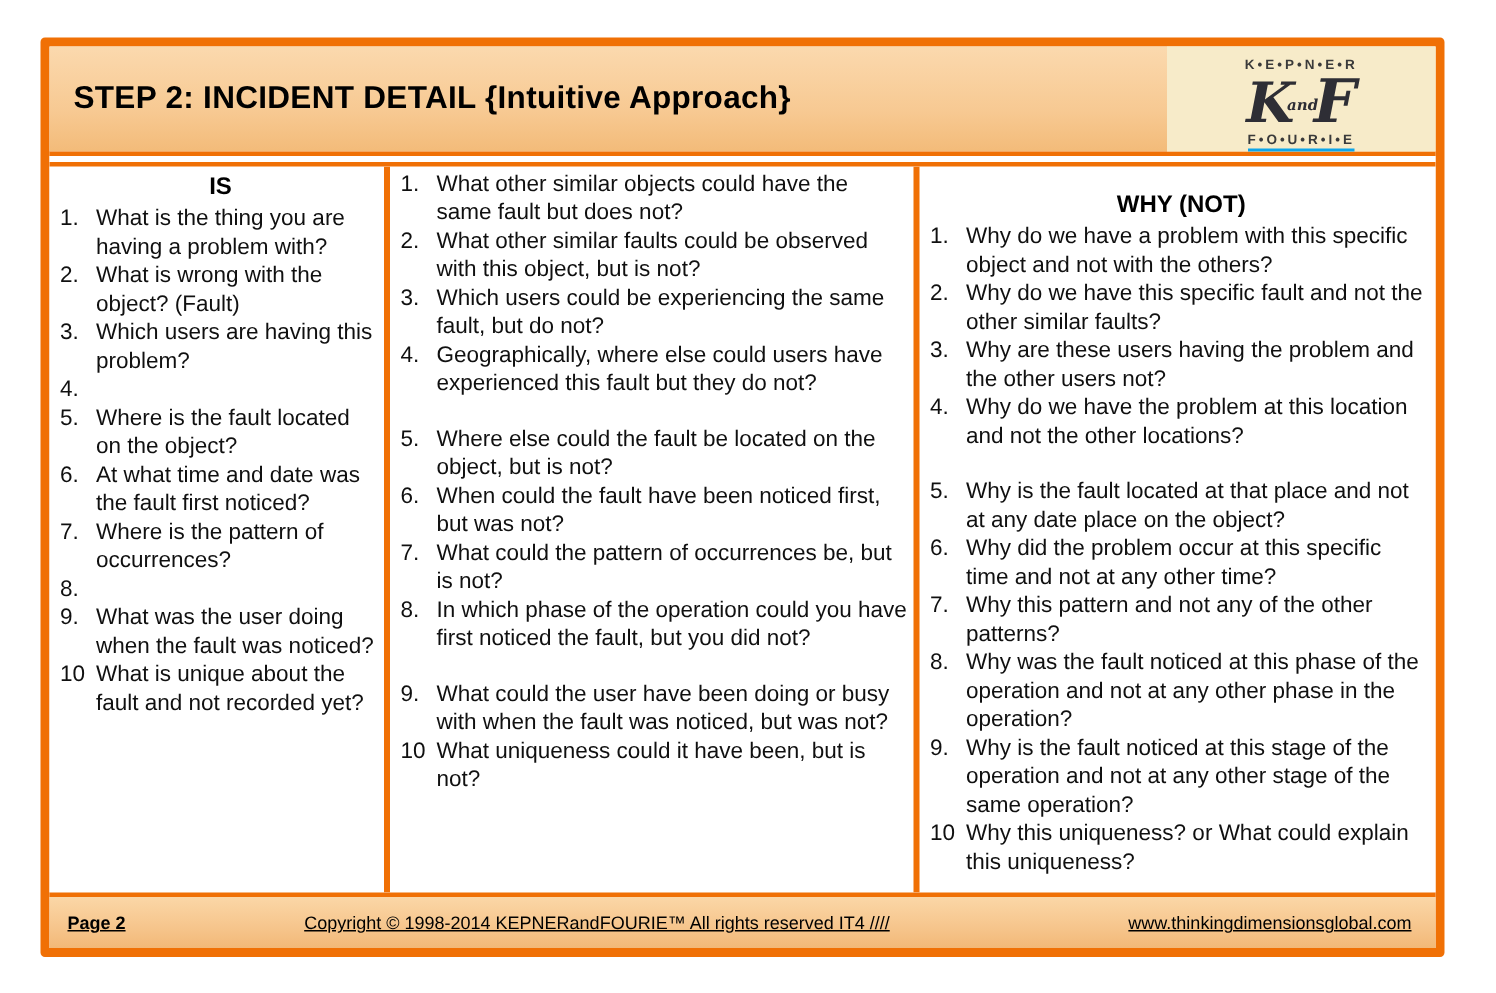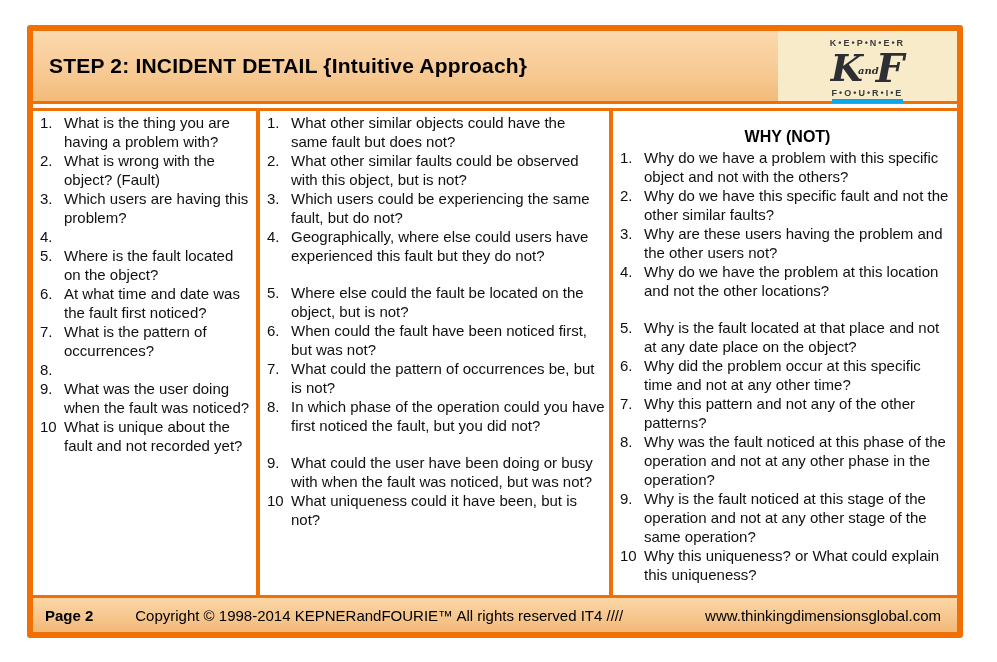--- a/index.html
+++ b/index.html
@@ -27,21 +27,21 @@
     font-size:21px;font-weight:bold;letter-spacing:.2px;
     padding-left:16px;color:#000;
   }
   .logo{
     position:absolute;right:0;top:0;bottom:0;width:179px;
     background:#f7ebc9;
     display:flex;flex-direction:column;align-items:center;justify-content:space-between;
     padding:7px 0 5px 0;
   }
   .logo-row{font-size:9px;font-weight:bold;letter-spacing:2px;color:#3a3a3a;white-space:nowrap;}
-  .logo-row.bottom{border-bottom:4px solid #0ea5e9;padding-bottom:1px;}
+  .logo-row.bottom{border-bottom:2px solid #0ea5e9;padding-bottom:1px;}
   .logo-mid{display:flex;align-items:center;line-height:1;color:#2e2e35;
     font-family:"DejaVu Serif","Liberation Serif",serif;font-style:italic;font-weight:bold;}
   .logo-k{font-size:37px;}
   .logo-and{font-size:10px;position:relative;top:3px;margin:0 -3px 0 -5px;letter-spacing:0;}
   .logo-f{font-size:40px;}
 
   .hgap{height:4px;flex:0 0 4px;background:#fff;}
 
   
   .columns{
@@ -58,21 +58,21 @@
   .item{display:flex;font-size:15px;line-height:19px;color:#101010;}
   .item .num{width:24px;flex:0 0 24px;}
   .item .txt{flex:1 1 auto;padding-right:2px;}
   .item.gap{margin-top:18px;}
 
   
   .footer{
     flex:0 0 37px;height:37px;border-top:3px solid var(--orange);
     background:linear-gradient(180deg,#fbd7a7 0%,#f6c58c 60%,#f2b877 100%);
     display:flex;align-items:center;justify-content:flex-start;
-    padding:0 16px 0 12px;font-size:15px;color:#000;
+    padding:0 16px 0 12px;font-size:12px;color:#000;text-decoration:underline;
   }
   .page-num{font-weight:bold;}
   .copyright{flex:1 1 auto;text-align:center;padding:0 8px;margin-right:40px;}
   .website{white-space:nowrap;}
 </style>
 </head>
 <body>
 
 <div class="frame">
 
@@ -86,20 +86,21 @@
         <span class="logo-f">F</span>
       </div>
       <div class="logo-row bottom">F•O•U•R•I•E</div>
     </div>
   </div>
 
   <div class="hgap"></div>
 
   <div class="columns" id="columns">
       <div class="col col1">
+        <div class="col-header">IS</div>
         <div class="item">
           <span class="num">1.</span>
           <span class="txt">What is the thing you are having a problem with?</span>
         </div>
         <div class="item">
           <span class="num">2.</span>
           <span class="txt">What is wrong with the object? (Fault)</span>
         </div>
         <div class="item">
           <span class="num">3.</span>
@@ -111,21 +112,21 @@
         <div class="item">
           <span class="num">5.</span>
           <span class="txt">Where is the fault located on the object?</span>
         </div>
         <div class="item">
           <span class="num">6.</span>
           <span class="txt">At what time and date was the fault first noticed?</span>
         </div>
         <div class="item">
           <span class="num">7.</span>
-          <span class="txt">What is the pattern of occurrences?</span>
+          <span class="txt">Where is the pattern of occurrences?</span>
         </div>
         <div class="item">
           <span class="num">8.</span>
         </div>
         <div class="item">
           <span class="num">9.</span>
           <span class="txt">What was the user doing when the fault was noticed?</span>
         </div>
         <div class="item">
           <span class="num">10</span>

